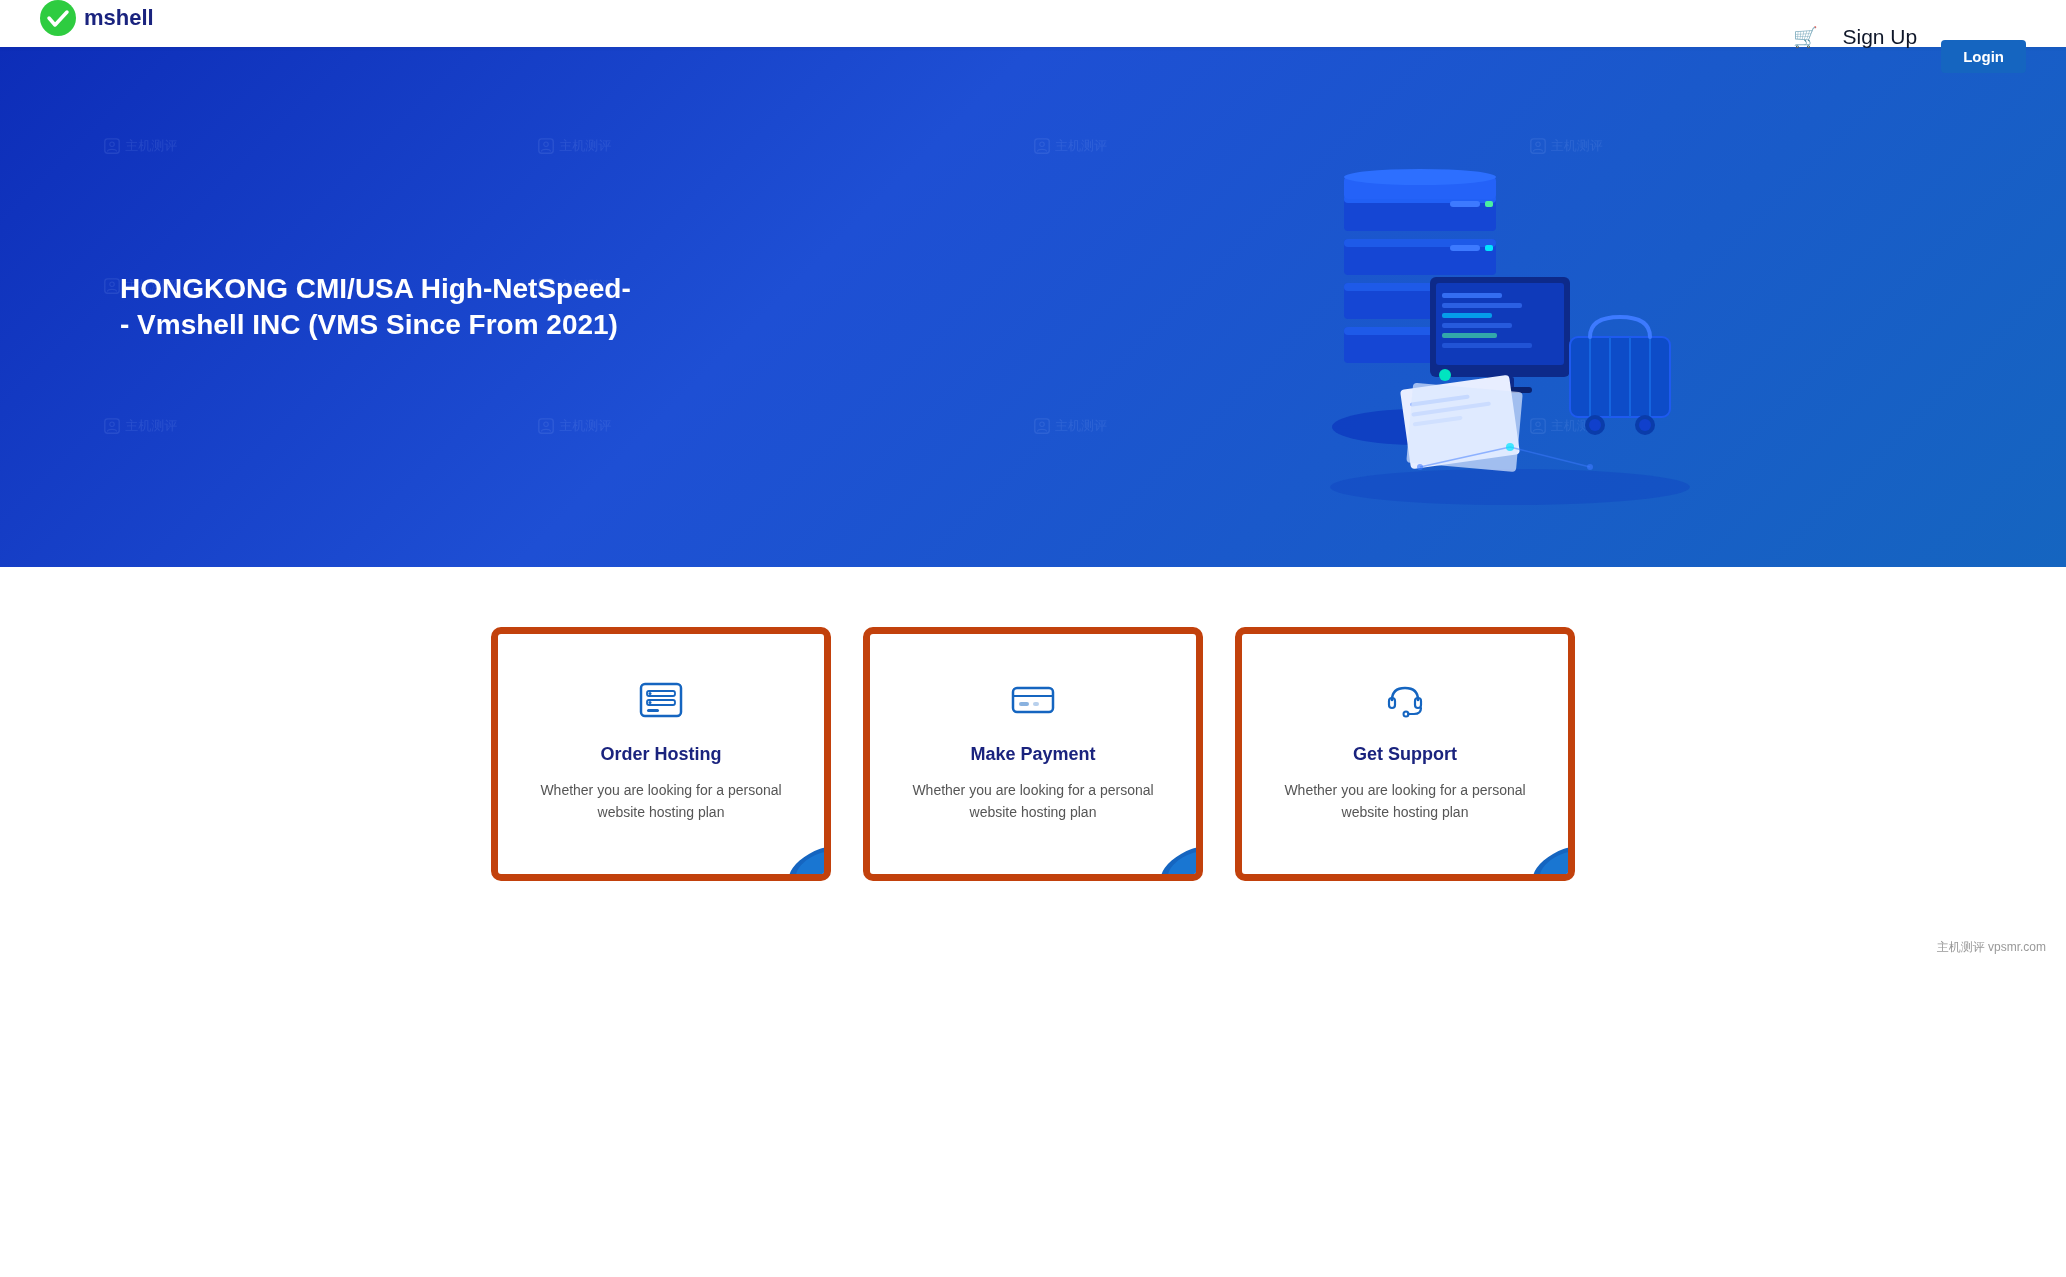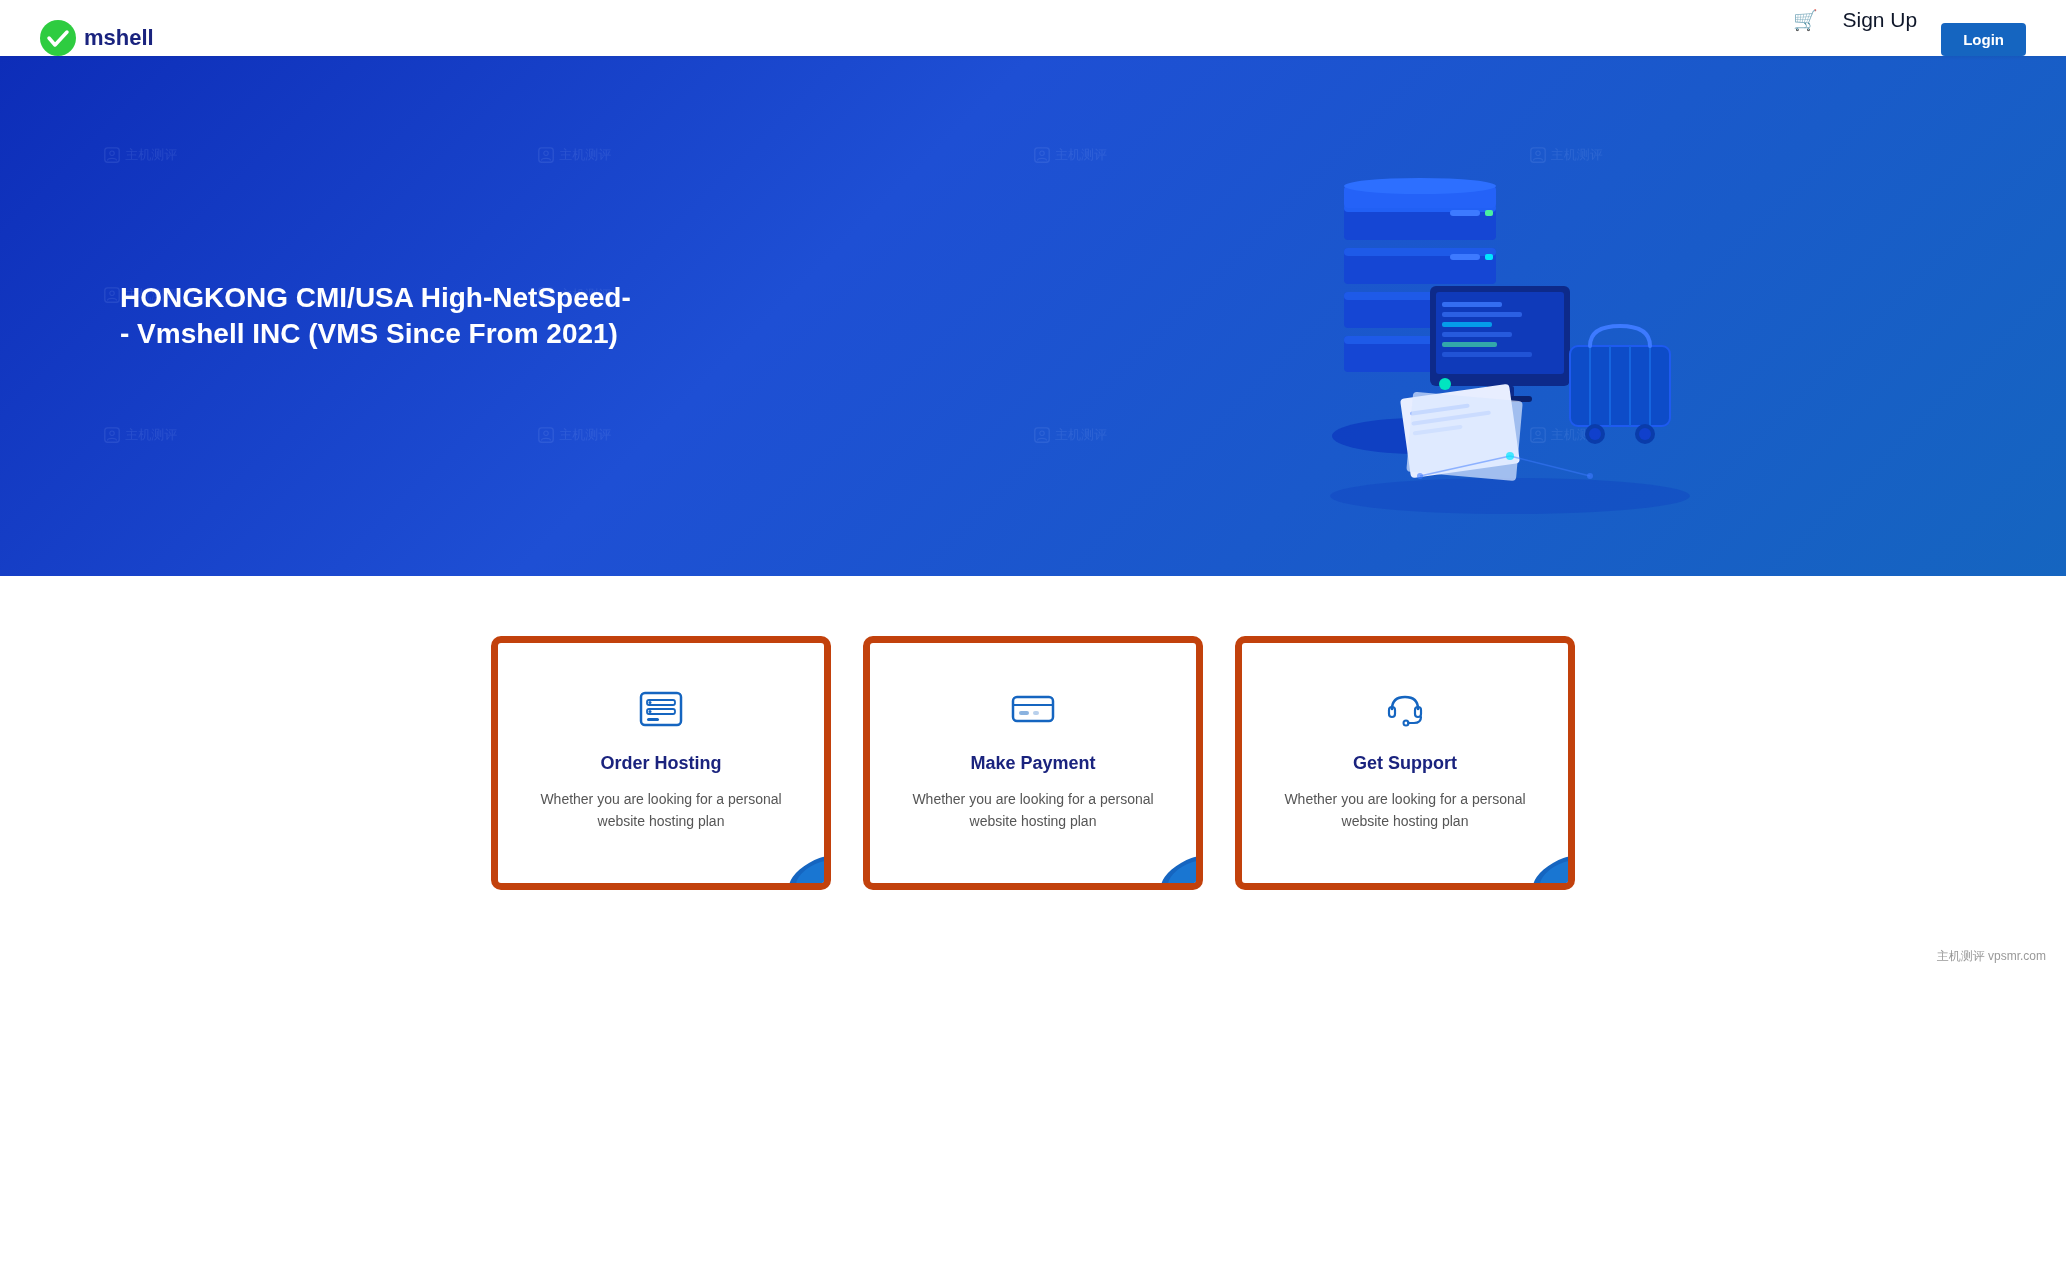--- a/index.html
+++ b/index.html
@@ -1,23 +1,23 @@
 <!DOCTYPE html>
 <html><head>
   <meta charset="utf-8">
   <style>
     * { margin: 0; padding: 0; box-sizing: border-box; }
     body { font-family: 'Segoe UI', Arial, sans-serif; background: #fff; }
 
     
     .navbar {
       display: flex;
-      align-items: flex-end;
+      align-items: flex-start;
       padding: 0 40px;
-      height: 56px;
+      height: 47px;
       background: #fff;
       box-shadow: 0 1px 4px rgba(0,0,0,0.08);
       position: relative;
       z-index: 10;
     }
     .navbar-logo {
       display: flex;
       align-items: center;
       gap: 8px;
       margin-right: auto;

